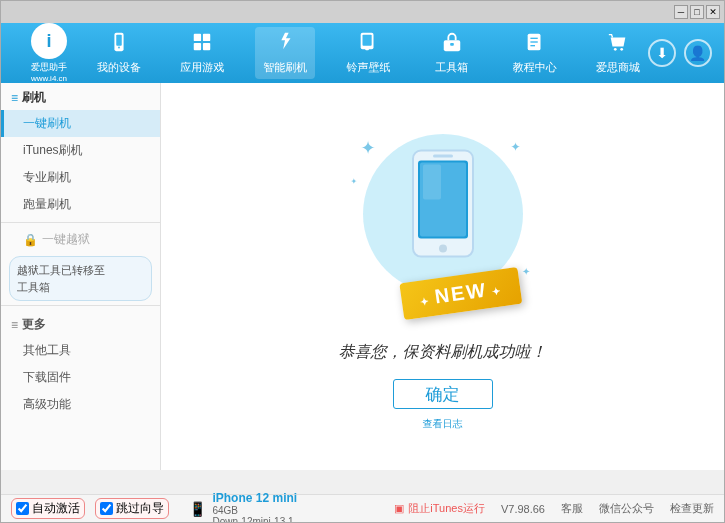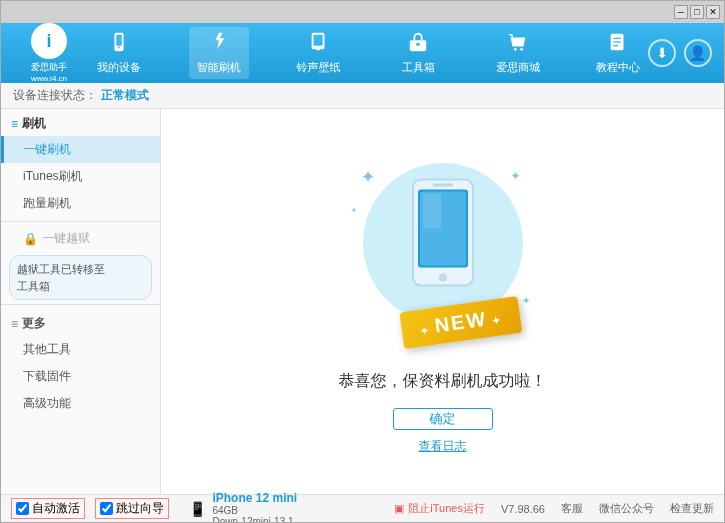--- a/index.html
+++ b/index.html
@@ -191,38 +191,38 @@
       position: relative;
       width: 200px;
       height: 200px;
       margin-bottom: 20px;
     }
 
     .success-text {
       font-size: 16px;
       color: #333;
       margin-bottom: 16px;
+      font-style: italic;
     }
     .confirm-btn {
       width: 100px;
-      height: 22px;
+      height: 30px;
       border: 1px solid #1e9cd8;
       background: white;
       color: #1e9cd8;
       border-radius: 3px;
       cursor: pointer;
-      font-size: 13px;
+      font-size: 17px;
       margin-bottom: 8px;
       display: flex; align-items: center; justify-content: center;
     }
     .tour-link {
       color: #1e9cd8;
-      font-size: 12px;
-      cursor: pointer;
-      text-decoration: underline;
+      font-size: 10px;
+      cursor: pointer;
     }
 
     
     .bottom-bar {
       height: 28px;
       background: #f5f5f5;
       border-top: 1px solid #ddd;
       display: flex;
       align-items: center;
       padding: 0 10px;
@@ -237,21 +237,21 @@
       gap: 10px;
       flex: 1;
     }
     .checkbox-item {
       display: flex;
       align-items: center;
       gap: 3px;
       cursor: pointer;
       border: 1px solid #e88;
       padding: 1px 4px;
-      border-radius: 0;
+      border-radius: 6px;
       background: #fff5f5;
     }
     .checkbox-item input { cursor: pointer; }
     .device-info {
       margin-left: 10px;
       display: flex;
       align-items: center;
       gap: 6px;
     }
     .device-icon { color: #1e9cd8; font-size: 14px; }
@@ -311,20 +311,31 @@
       <div class="nav-item">
         <span class="nav-item-icon">
           <svg width="22" height="22" viewBox="0 0 24 24" fill="white">
               <rect x="7" y="2" width="10" height="20" rx="2" fill="white"></rect>
               <rect x="9" y="4" width="6" height="12" rx="1" fill="#3bb8f0"></rect>
               <circle cx="12" cy="18" r="1" fill="#3bb8f0"></circle>
             </svg>
         </span>
         <span class="nav-item-label">我的设备</span>
       </div>
+      <div class="nav-item">
+        <span class="nav-item-icon">
+          <svg width="22" height="22" viewBox="0 0 24 24" fill="white">
+              <rect x="3" y="3" width="8" height="8" rx="1" fill="white"></rect>
+              <rect x="13" y="3" width="8" height="8" rx="1" fill="white"></rect>
+              <rect x="3" y="13" width="8" height="8" rx="1" fill="white"></rect>
+              <rect x="13" y="13" width="8" height="8" rx="1" fill="white"></rect>
+            </svg>
+        </span>
+        <span class="nav-item-label">应用游戏</span>
+      </div>
       <div class="nav-item active">
         <span class="nav-item-icon">
           <svg width="22" height="22" viewBox="0 0 24 24" fill="white">
               <path d="M12 2L8 10h4l-2 10 8-12h-5l3-6z" fill="white"></path>
             </svg>
         </span>
         <span class="nav-item-label">智能刷机</span>
       </div>
       <div class="nav-item">
         <span class="nav-item-icon">
@@ -338,68 +349,67 @@
       </div>
       <div class="nav-item">
         <span class="nav-item-icon">
           <svg width="22" height="22" viewBox="0 0 24 24">
               <rect x="3" y="10" width="18" height="12" rx="2" fill="white"></rect>
               <path d="M8 10V7a4 4 0 018 0v3" stroke="white" stroke-width="2" fill="none"></path>
               <rect x="10" y="13" width="4" height="3" rx="1" fill="#3bb8f0"></rect>
             </svg>
         </span>
         <span class="nav-item-label">工具箱</span>
+      </div>
+      <div class="nav-item">
+        <span class="nav-item-icon">
+          <svg width="22" height="22" viewBox="0 0 24 24">
+              <rect x="4" y="3" width="14" height="18" rx="2" fill="white"></rect>
+              <line x1="7" y1="8" x2="15" y2="8" stroke="#3bb8f0" stroke-width="1.5"></line>
+              <line x1="7" y1="12" x2="15" y2="12" stroke="#3bb8f0" stroke-width="1.5"></line>
+              <line x1="7" y1="16" x2="12" y2="16" stroke="#3bb8f0" stroke-width="1.5"></line>
+            </svg>
+        </span>
+        <span class="nav-item-label">教程中心</span>
       </div>
       <div class="nav-item">
         <span class="nav-item-icon">
           <svg width="22" height="22" viewBox="0 0 24 24">
               <path d="M4 7h16l-2 10H6L4 7z" fill="white"></path>
               <path d="M2 4h3l1 3" stroke="white" stroke-width="1.5" fill="none"></path>
               <circle cx="9" cy="20" r="1.5" fill="white"></circle>
               <circle cx="16" cy="20" r="1.5" fill="white"></circle>
             </svg>
         </span>
         <span class="nav-item-label">爱思商城</span>
       </div>
-      <div class="nav-item">
-        <span class="nav-item-icon">
-          <svg width="22" height="22" viewBox="0 0 24 24">
-              <rect x="4" y="3" width="14" height="18" rx="2" fill="white"></rect>
-              <line x1="7" y1="8" x2="15" y2="8" stroke="#3bb8f0" stroke-width="1.5"></line>
-              <line x1="7" y1="12" x2="15" y2="12" stroke="#3bb8f0" stroke-width="1.5"></line>
-              <line x1="7" y1="16" x2="12" y2="16" stroke="#3bb8f0" stroke-width="1.5"></line>
-            </svg>
-        </span>
-        <span class="nav-item-label">教程中心</span>
-      </div>
     </div>
     <div class="nav-actions">
       <div class="nav-action-btn">⬇</div>
       <div class="nav-action-btn">👤</div>
     </div>
   </div>
 
-  <div class="status-bar">
-    <span class="status-label">设备连接状态：</span>
-    <span class="status-value">正常模式</span>
-  </div>
 
   <div class="main">
 
     <div class="sidebar">
 
       <div class="sidebar-section-header">
         <span class="sidebar-section-icon">≡</span>
         <span>刷机</span>
       </div>
       <div class="sidebar-item active">
         <span>一键刷机</span>
       </div>
       <div class="sidebar-item">
         <span>iTunes刷机</span>
+      </div>
+      <div class="sidebar-item">
+        <span>专业刷机</span>
       </div>
       <div class="sidebar-item">
         <span>跑量刷机</span>
       </div>
 
       <div class="sidebar-divider"></div>
 
       <div class="sidebar-locked">
         <span>🔒</span>
         <span>一键越狱</span>

